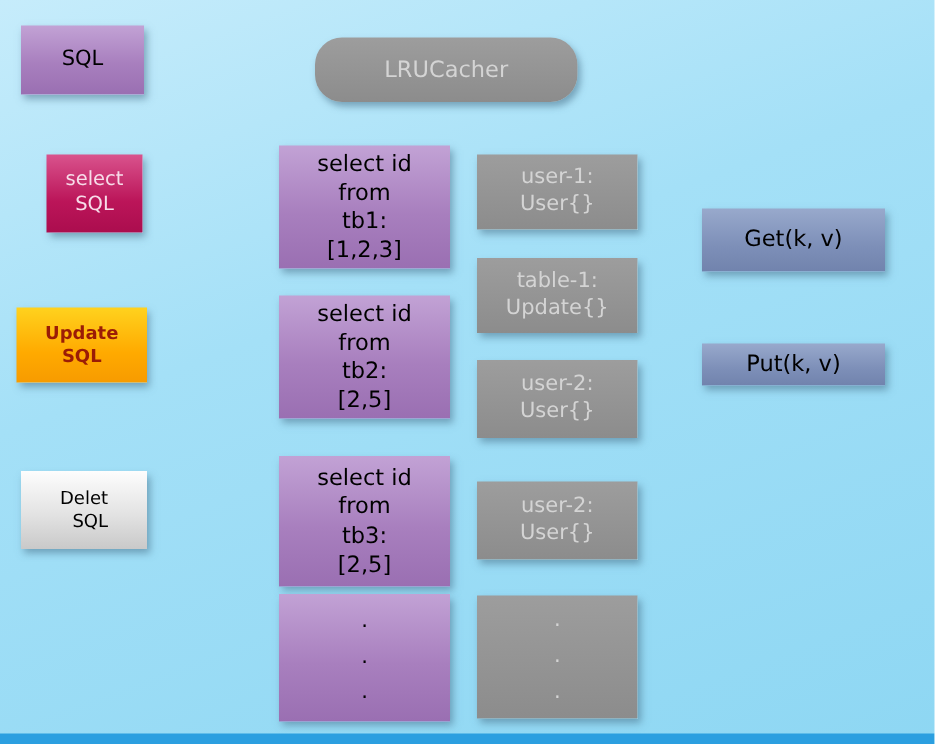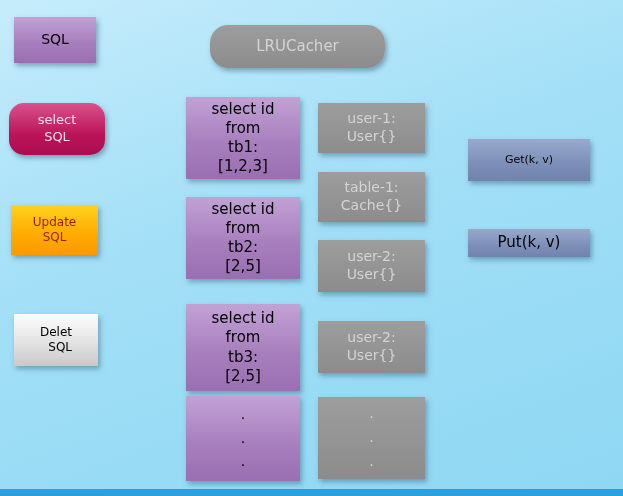--- a/index.html
+++ b/index.html
@@ -18,40 +18,40 @@
     display: flex;
     align-items: center;
     justify-content: center;
     text-align: center;
     white-space: pre-line;
     box-shadow: 2px 3px 5px rgba(70, 110, 135, 0.55);
     line-height: 1.28;
   }
   .purple  { background: linear-gradient(180deg, #c2a2d5 0%, #a87fbe 55%, #9a6fb2 100%); color: #000; }
   .crimson { background: linear-gradient(180deg, #d9538d 0%, #bb1559 60%, #ab0d4e 100%); color: #f7dce9; }
-  .orange  { background: linear-gradient(180deg, #ffd21e 0%, #ffaa00 60%, #f79b00 100%); color: #9b1c06; }
+  .orange  { background: linear-gradient(180deg, #ffd21e 0%, #ffaa00 60%, #f79b00 100%); color: #9b1c06; font-weight: bold; }
   .silver  { background: linear-gradient(180deg, #fdfdfd 0%, #e3e3e3 55%, #c9c9c9 100%); color: #000; text-align: right; }
   .gray    { background: linear-gradient(180deg, #9d9d9d 0%, #8c8c8c 100%); color: #d4d4d4; }
   .slate   { background: linear-gradient(180deg, #98a9cc 0%, #7d8fb8 60%, #7183ad 100%); color: #000; }
   .dots    { line-height: 1.7; }
   .bottom-bar {
     position: absolute;
     left: 0; right: 0; bottom: 0;
     height: 7px;
     background: #2b9fe0;
   }
 </style>
 </head>
 <body>
 
 <div class="stage">
 
   <div class="box purple" style="left:14px; top:17px; width:82px; height:46px; font-size:14px;">SQL</div>
 
-  <div class="box crimson" style="left:9px; top:103px; width:96px; height:52px; font-size:13px;border-radius:15px;">select
+  <div class="box crimson" style="left:31px; top:103px; width:64px; height:52px; font-size:13px;">select
 SQL</div>
 
   <div class="box orange" style="left:11px; top:205px; width:87px; height:50px; font-size:12px;">Update
 SQL</div>
 
   <div class="box silver" style="left:14px; top:314px; width:84px; height:52px; font-size:12px;">Delet
 SQL</div>
 
   <div class="box gray" style="left:210px; top:25px; width:175px; height:43px; font-size:15px;border-radius:18px;">LRUCacher</div>
 
@@ -72,32 +72,32 @@
 [2,5]</div>
 
   <div class="box purple dots" style="left:186px; top:396px; width:114px; height:85px; font-size:14px;">.
 .
 .</div>
 
   <div class="box gray" style="left:318px; top:103px; width:107px; height:50px; font-size:14px;">user-1:
 User{}</div>
 
   <div class="box gray" style="left:318px; top:172px; width:107px; height:50px; font-size:14px;">table-1:
-Cache{}</div>
+Update{}</div>
 
   <div class="box gray" style="left:318px; top:240px; width:107px; height:52px; font-size:14px;">user-2:
 User{}</div>
 
   <div class="box gray" style="left:318px; top:321px; width:107px; height:52px; font-size:14px;">user-2:
 User{}</div>
 
   <div class="box gray dots" style="left:318px; top:397px; width:107px; height:82px; font-size:14px;">.
 .
 .</div>
 
-  <div class="box slate" style="left:468px; top:139px; width:122px; height:42px; font-size:11px;">Get(k, v)</div>
+  <div class="box slate" style="left:468px; top:139px; width:122px; height:42px; font-size:15px;">Get(k, v)</div>
 
   <div class="box slate" style="left:468px; top:229px; width:122px; height:28px; font-size:15px;">Put(k, v)</div>
 
 
   <div class="bottom-bar"></div>
 
 </div>
 
 </body></html>

